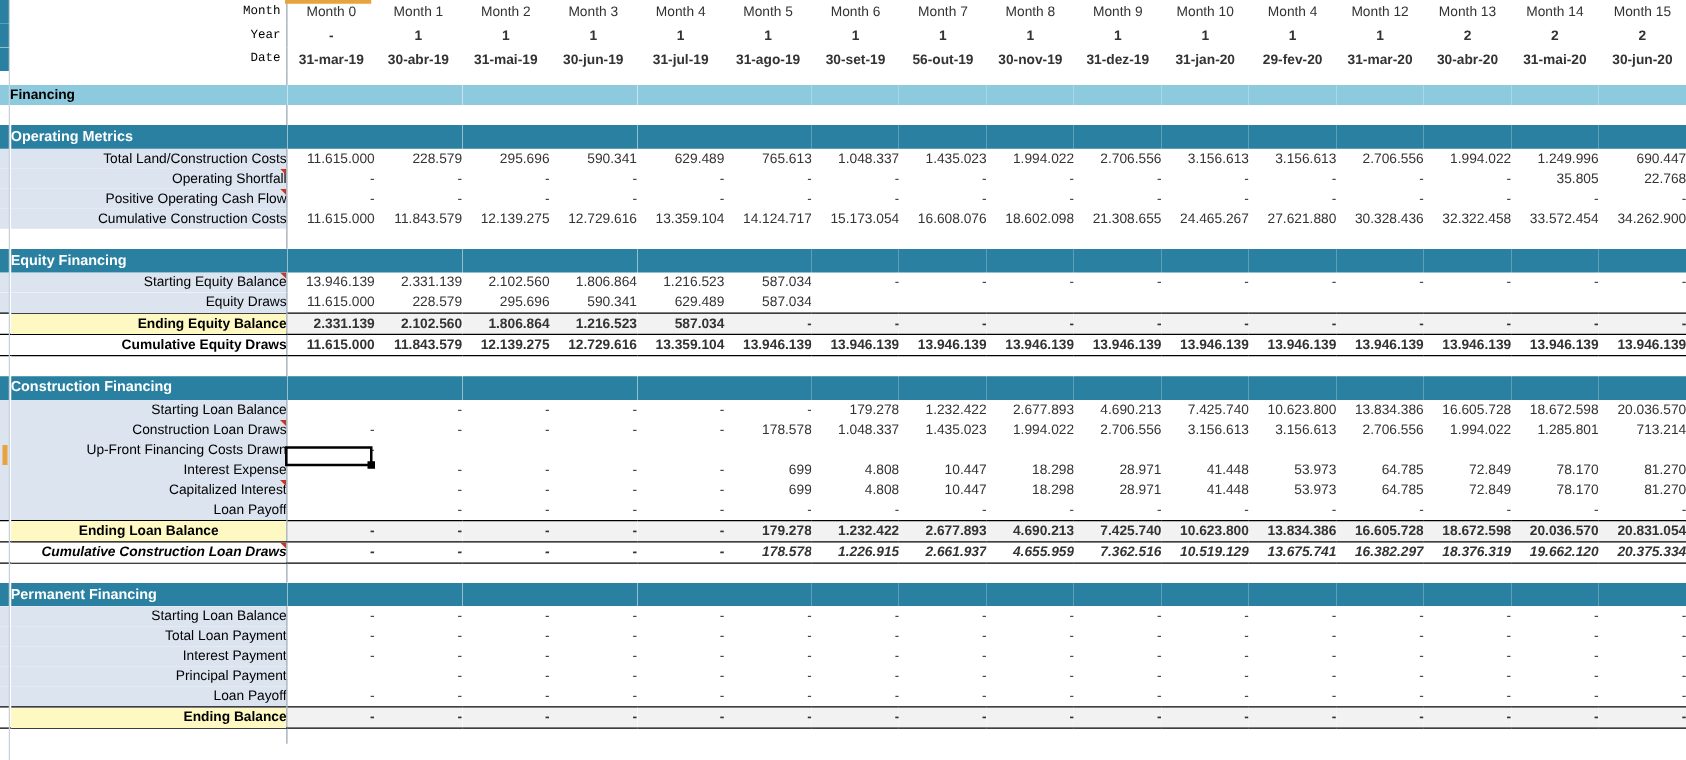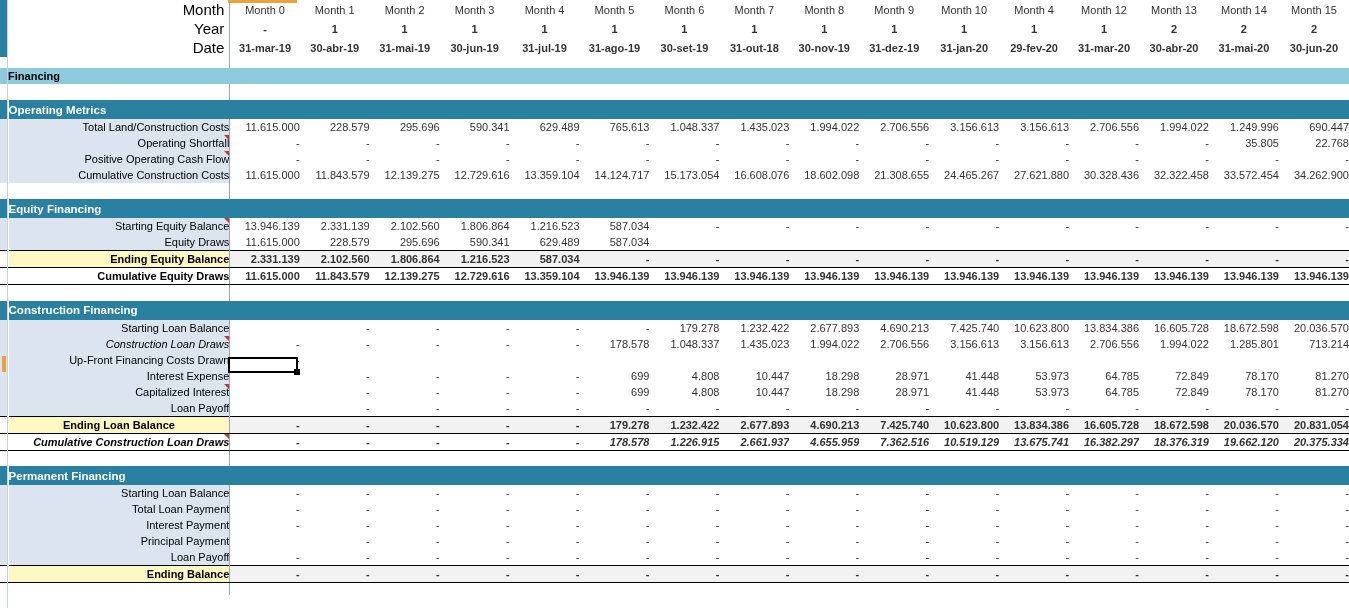--- a/index.html
+++ b/index.html
@@ -23,21 +23,21 @@
   }
   table.grid td { padding: 0; overflow: hidden; white-space: nowrap; }
 
   
   col.c-gut   { width: 8px; }
   col.c-lbl   { width: 220px; }
   col.c-data  { width: 69.4px; }
 
   
   .hdr { background: #2980a0; color: #ffffff; height: 19px; line-height: 19px; }
-  .hdr.lbl { text-align: right; padding-right: 5px; font-size: 15px; }
+  .hdr.lbl { text-align: right; padding-right: 5px; font-size: 10px; font-family: Liberation Mono, monospace; }
   .hdr.val { text-align: center; font-size: 11px; }
   .hdr.gut { background: #2980a0; }
   .hdr-bold { font-weight: bold; }
   .hdr-sep  { border-left: 1px solid #7fb6cb; }
 
   
   #colmark {
     position: absolute; left: 228px; top: 0px;
     width: 69px; height: 3px; background: #e8a33d; z-index: 6;
   }
@@ -185,21 +185,21 @@
         <tr class="r">
           <td class="hdr gut"></td>
           <td class="hdr lbl">Date</td>
           <td class="hdr val hdr-bold hdr-sep">31-mar-19</td>
           <td class="hdr val hdr-bold">30-abr-19</td>
           <td class="hdr val hdr-bold">31-mai-19</td>
           <td class="hdr val hdr-bold">30-jun-19</td>
           <td class="hdr val hdr-bold">31-jul-19</td>
           <td class="hdr val hdr-bold">31-ago-19</td>
           <td class="hdr val hdr-bold">30-set-19</td>
-          <td class="hdr val hdr-bold">31-out-18</td>
+          <td class="hdr val hdr-bold">56-out-19</td>
           <td class="hdr val hdr-bold">30-nov-19</td>
           <td class="hdr val hdr-bold">31-dez-19</td>
           <td class="hdr val hdr-bold">31-jan-20</td>
           <td class="hdr val hdr-bold">29-fev-20</td>
           <td class="hdr val hdr-bold">31-mar-20</td>
           <td class="hdr val hdr-bold">30-abr-20</td>
           <td class="hdr val hdr-bold">31-mai-20</td>
           <td class="hdr val hdr-bold">30-jun-20</td>
         </tr>
         <tr class="spacer" style="height: 8px;">
@@ -537,21 +537,21 @@
           <td class="val">4.690.213</td>
           <td class="val">7.425.740</td>
           <td class="val">10.623.800</td>
           <td class="val">13.834.386</td>
           <td class="val">16.605.728</td>
           <td class="val">18.672.598</td>
           <td class="val">20.036.570</td>
         </tr>
         <tr class="r">
           <td class="gut shade"></td>
-          <td class="lbl shade" style="position: relative; font-style: italic;">Construction Loan Draws<span class="cmt" style="position: absolute; right: 0px; top: 0px;"></span></td>
+          <td class="lbl shade" style="position: relative;">Construction Loan Draws<span class="cmt" style="position: absolute; right: 0px; top: 0px;"></span></td>
           <td class="val">-</td>
           <td class="val">-</td>
           <td class="val">-</td>
           <td class="val">-</td>
           <td class="val">-</td>
           <td class="val">178.578</td>
           <td class="val">1.048.337</td>
           <td class="val">1.435.023</td>
           <td class="val">1.994.022</td>
           <td class="val">2.706.556</td>

